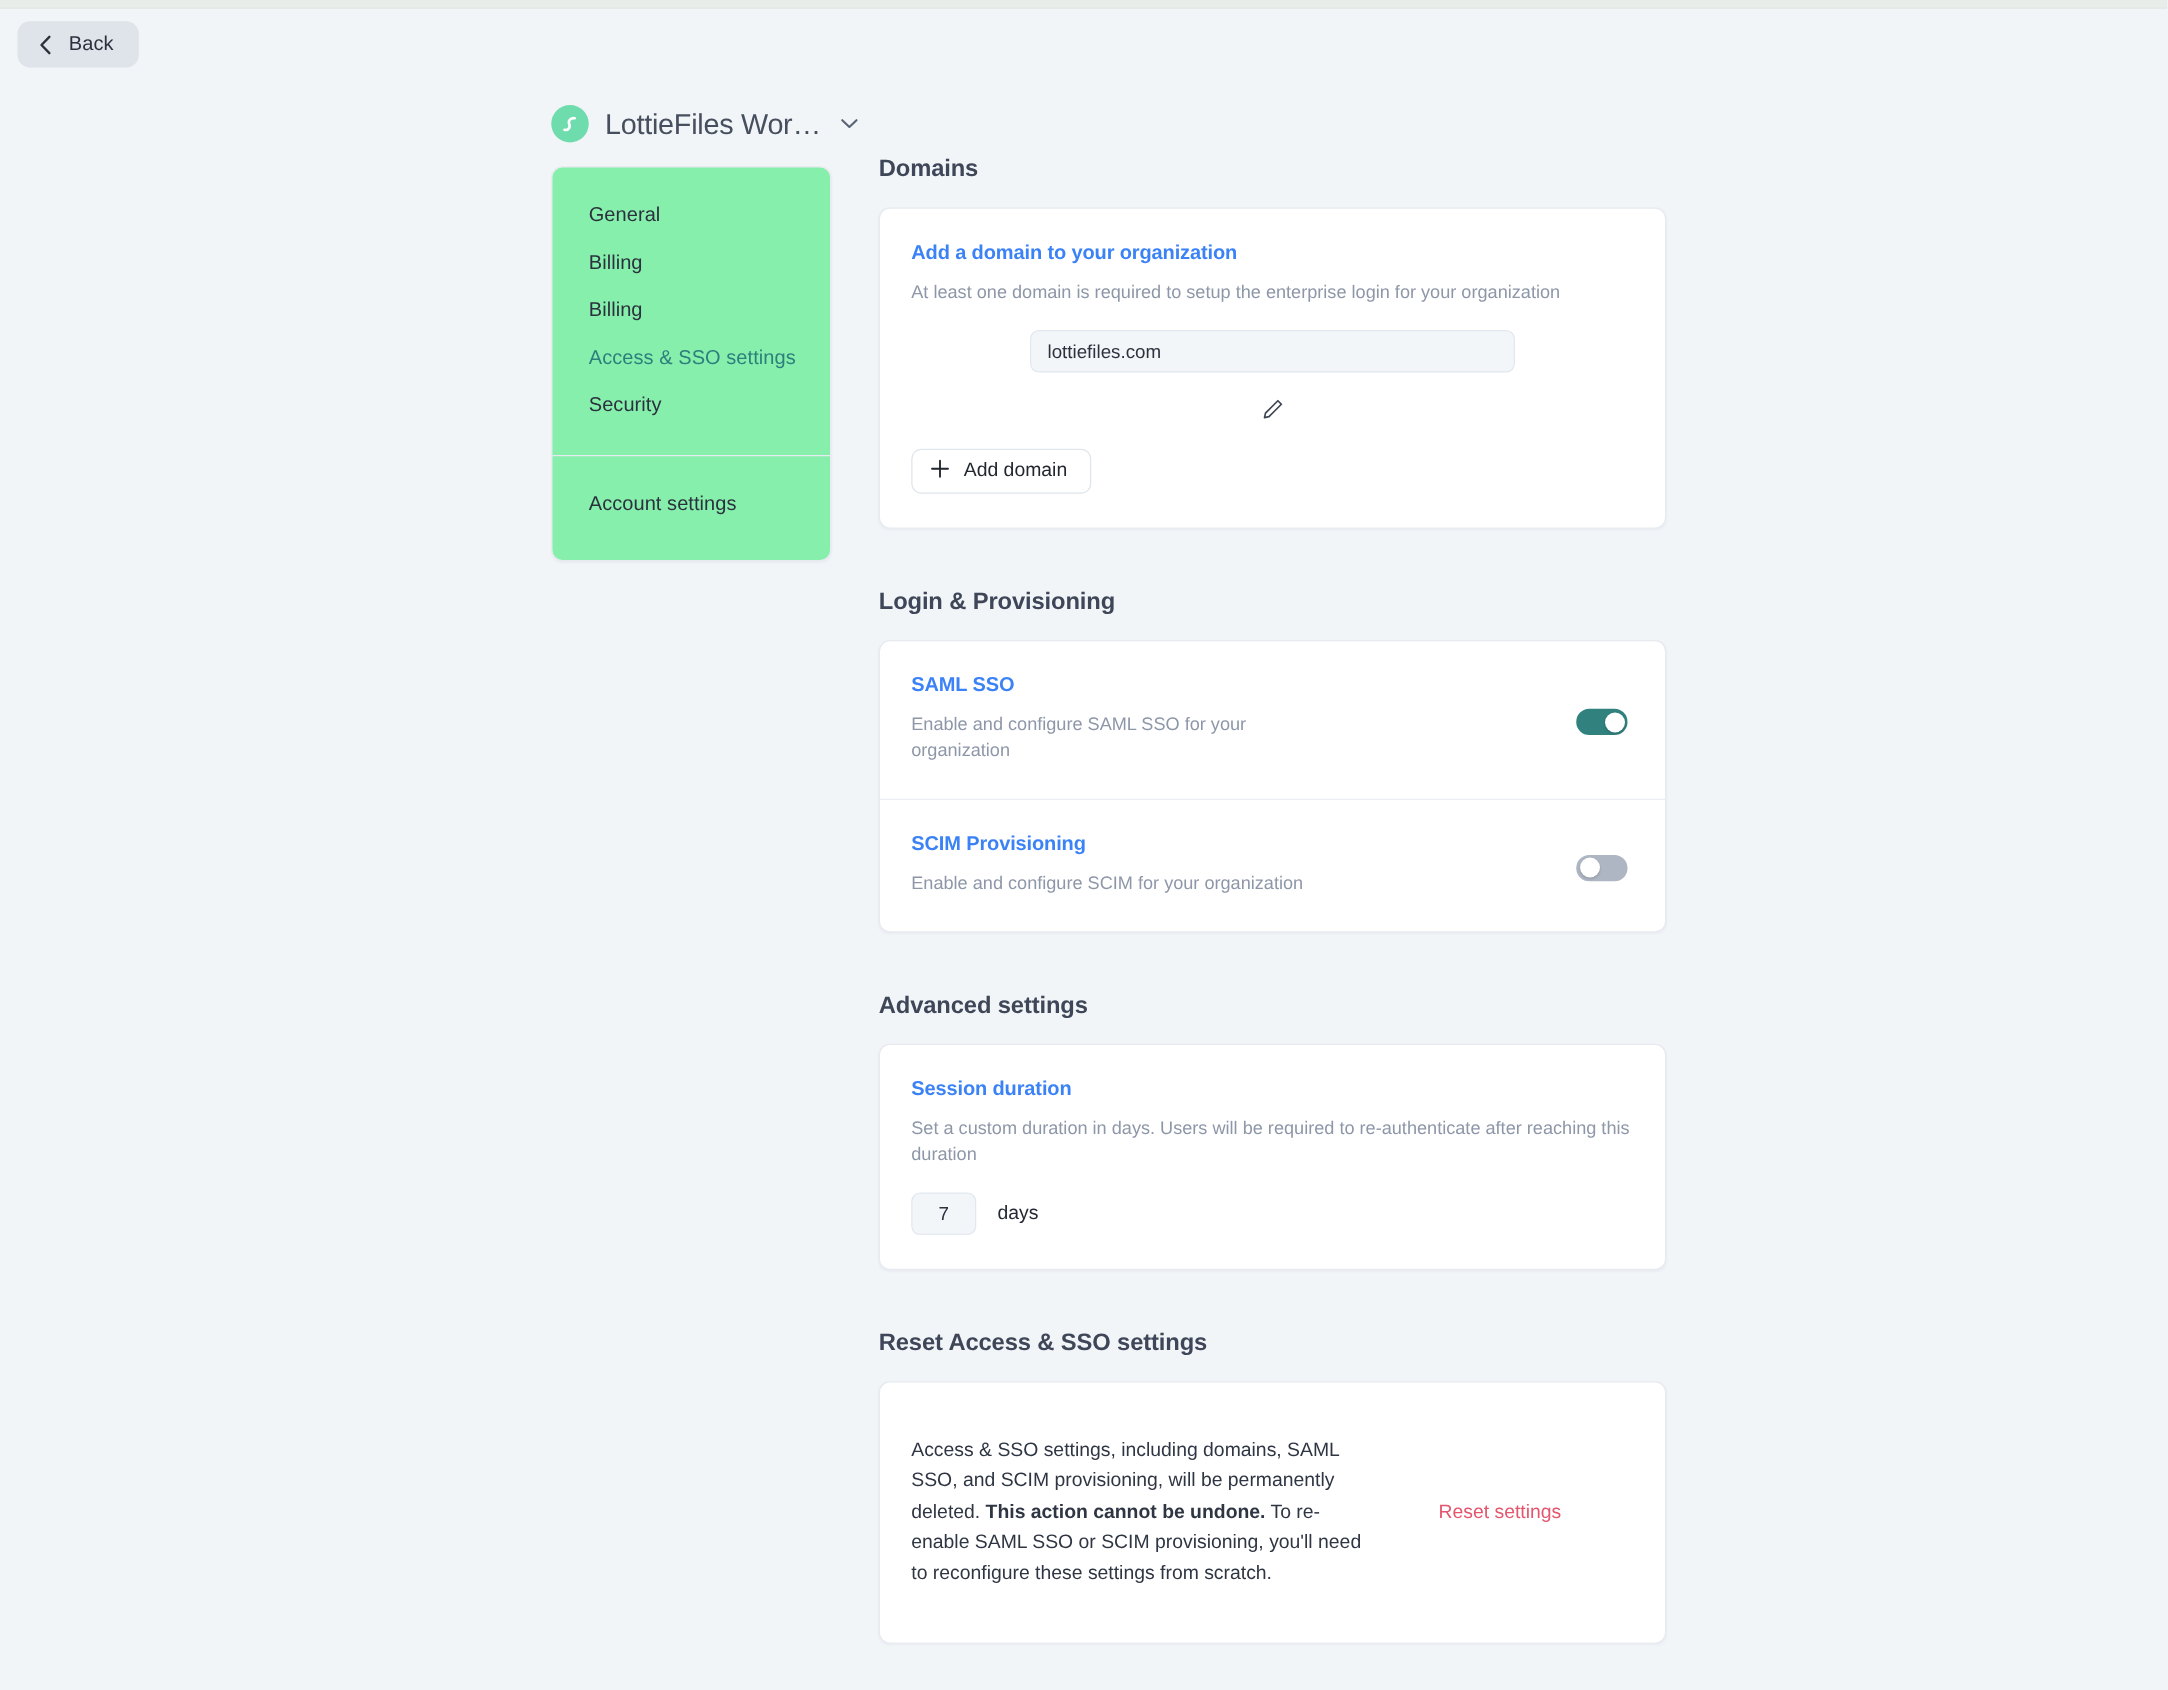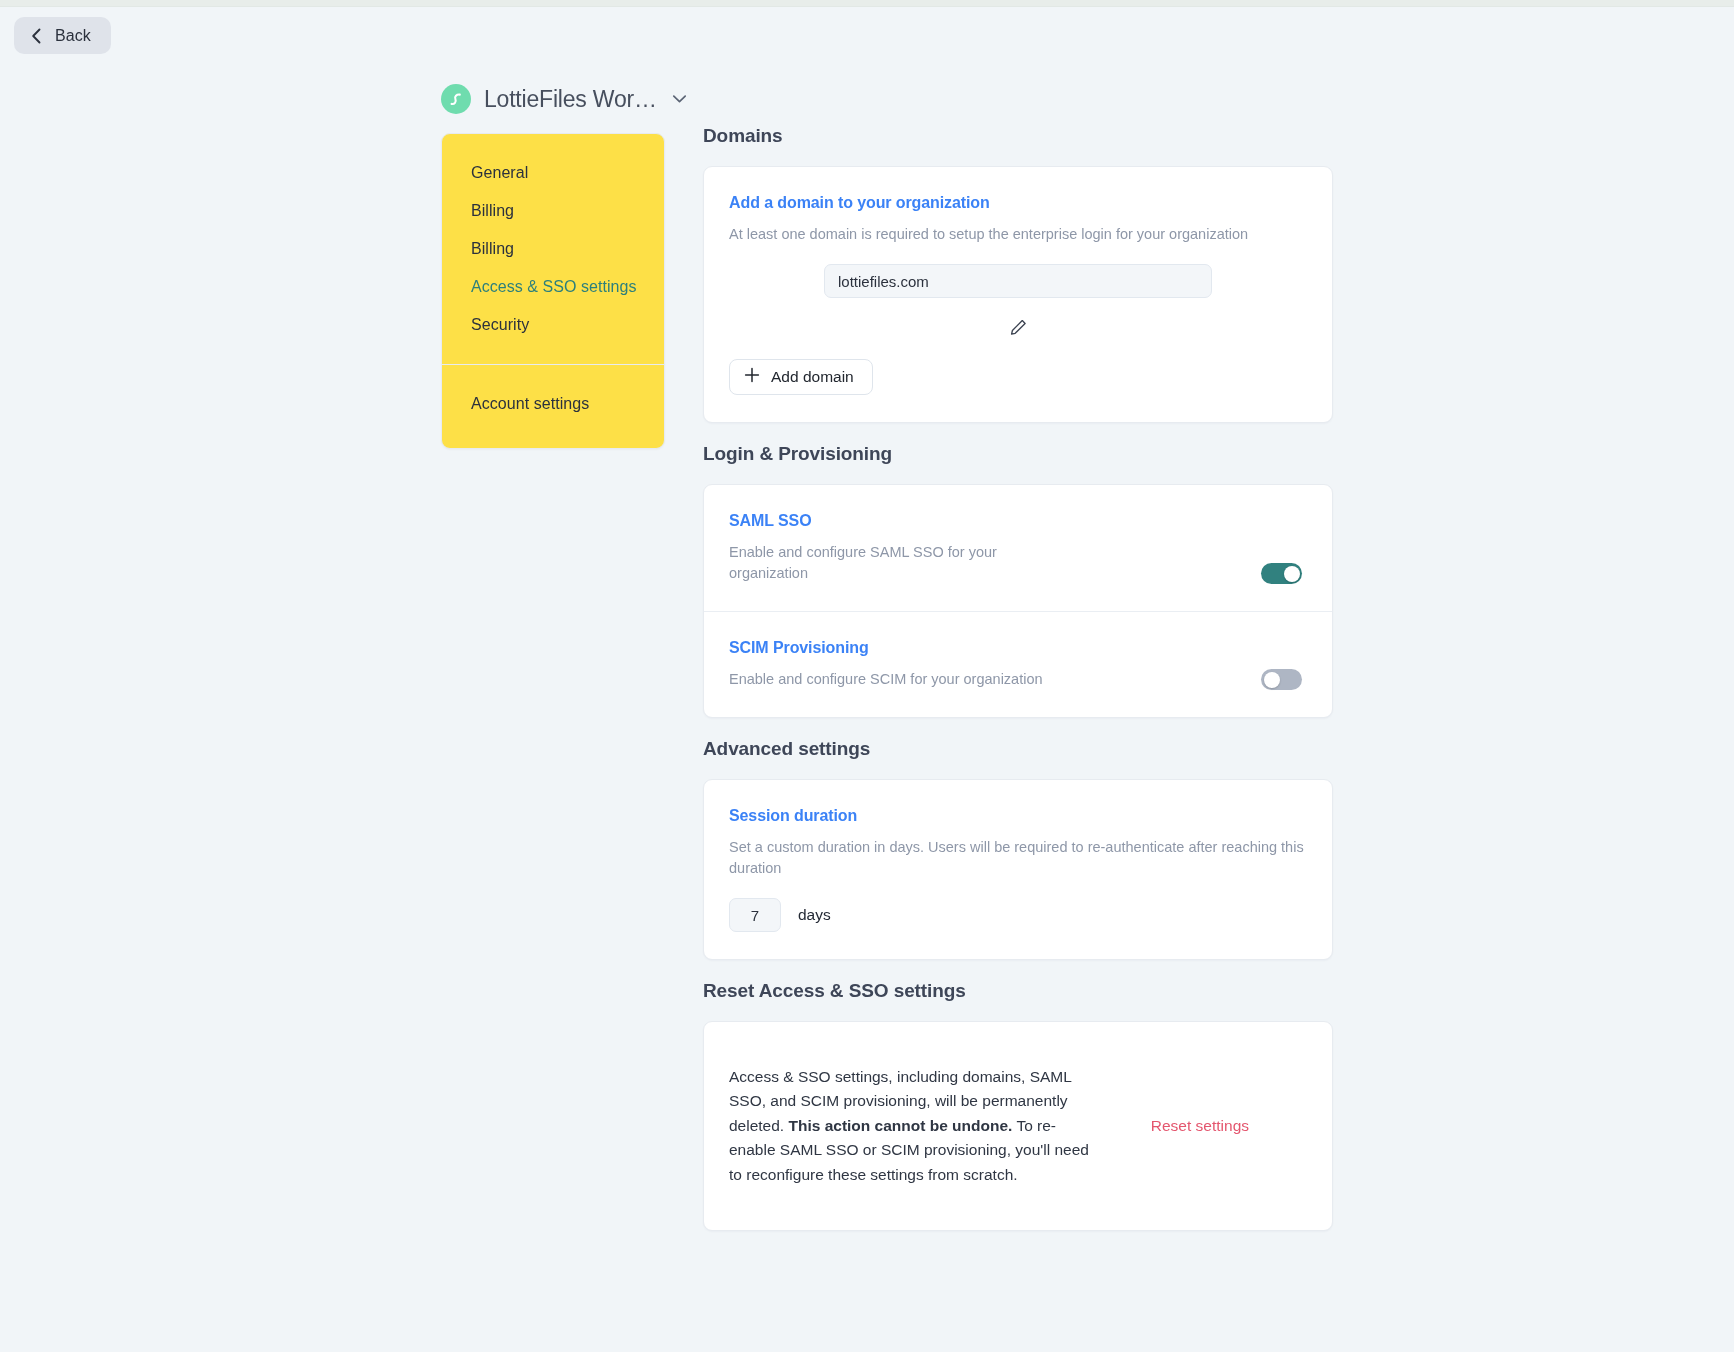--- a/index.html
+++ b/index.html
@@ -91,21 +91,21 @@
     align-items: center;
     margin-left: 2px;
   }
 
   
   .sidebar {
     position: absolute;
     top: 133px;
     left: 441px;
     width: 224px;
-    background: #fde047;
+    background: #86efac;
     border: 1px solid #e7ebf0;
     border-radius: 9px;
     box-shadow: 0 1px 2px rgba(24,39,75,.035);
     padding: 20px 0 0 0;
     box-sizing: border-box;
   }
   .nav-group { padding-bottom: 20px; }
   .nav-item {
     display: block;
     padding: 10px 0 10px 29px;
@@ -129,21 +129,21 @@
     padding-bottom: 25px;
   }
 
   
   .content {
     position: absolute;
     top: 125px;
     left: 703px;
     width: 630px;
   }
-  .section + .section { margin-top: 20px; }
+  .section + .section { margin-top: 48px; }
   .section-title {
     font-size: 19px;
     font-weight: 700;
     color: #3e4658;
     letter-spacing: -.1px;
     margin: 0 0 19px 0;
   }
   .card {
     background: #ffffff;
     border: 1px solid #e7ebf0;
@@ -208,21 +208,21 @@
     cursor: pointer;
     font-family: "Liberation Sans", sans-serif;
     font-size: 15.5px;
     color: #22272f;
     text-align: center;
   }
 
   
   .toggle-row {
     display: flex;
-    align-items: flex-end;
+    align-items: center;
     justify-content: space-between;
     padding: 27px 30px 27px 25px;
   }
   .toggle-row + .toggle-row { border-top: 1px solid #eaeef3; }
   .toggle-text { max-width: 330px; }
   .toggle-text .card-sub { margin-bottom: 0; }
   .switch {
     flex: 0 0 auto;
     width: 41px;
     height: 21px;

